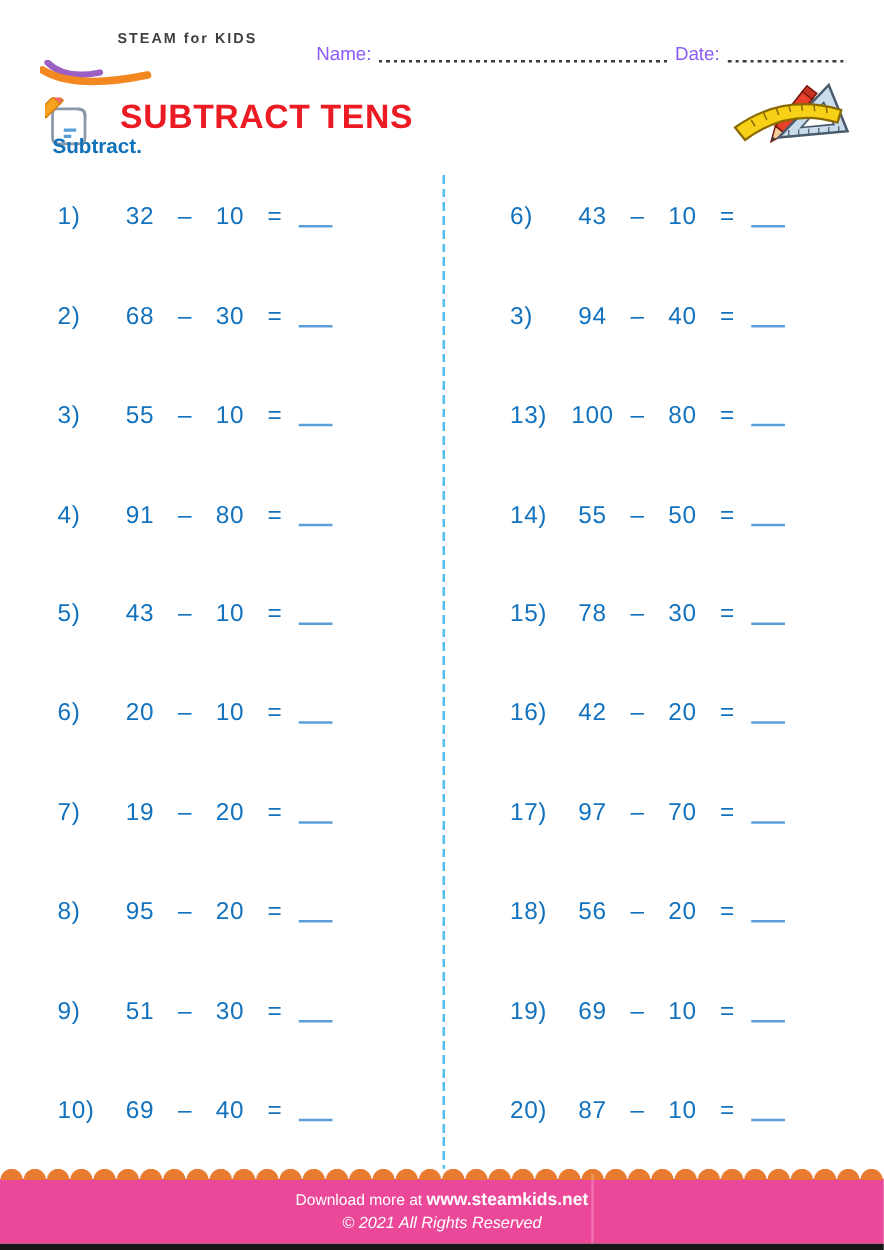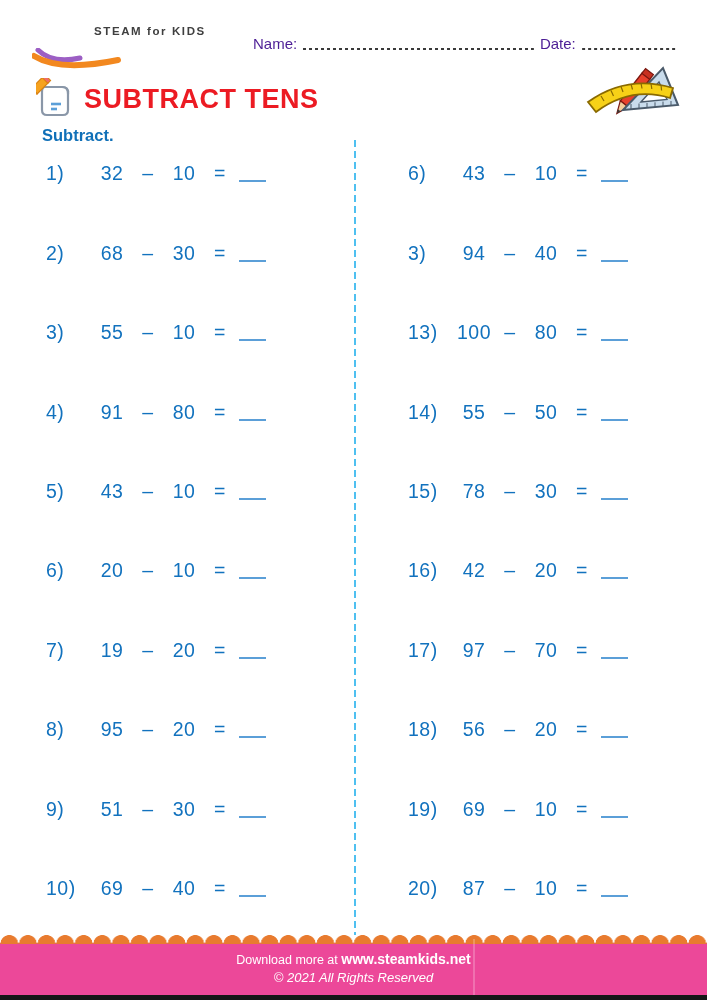--- a/index.html
+++ b/index.html
@@ -12,32 +12,32 @@
   
   .logo { position:absolute; left:36px; top:24px; }
   .logo-word { font-size:31px; font-weight:800; letter-spacing:1px; line-height:1; white-space:nowrap; }
   .logo-word span { display:inline-block; }
   .l0{color:#E8412C;} .l1{color:#2FB9E8;} .l2{color:#F26CA8;} .l3{color:#3A7FD5;} .l4{color:#F2881F;}
   .l5{color:#F25BA8; margin-left:10px;} .l6{color:#F5C21C;} .l7{color:#43A838;} .l8{color:#F2881F;}
   .logo-swoosh { position:absolute; left:-4px; top:24px; }
   .logo-tagline { margin-left:58px; margin-top:1px; font-size:11.5px; font-weight:700; color:#3F3F3F; letter-spacing:1.6px; }
 
   
-  .namedate { position:absolute; left:253px; top:36px; width:424px; display:flex; align-items:flex-end; color:#4c1d95; font-size:15px; }
+  .namedate { position:absolute; left:253px; top:36px; width:424px; display:flex; align-items:flex-end; color:#8b5cf6; font-size:15px; }
   .nd-label { line-height:1; padding-bottom:1px; }
   .dashline { height:2px; margin:0 6px 2px 6px;
     background:repeating-linear-gradient(90deg,#3a3a3a 0 3px, transparent 3px 6px);
     background-position:bottom; }
   .name-line { width:252px; }
   .date-line { width:104px; margin-right:0; }
 
   
-  .title-row { position:absolute; left:36px; top:78px; display:flex; align-items:center; gap:8px; }
+  .title-row { position:absolute; left:36px; top:78px; display:flex; align-items:flex-start; gap:20px; }
   .page-title { font-size:27px; font-weight:800; color:#EC1B23; letter-spacing:0.5px; }
-  .instruction { position:absolute; left:42px; top:126px; font-size:16.5px; font-weight:700; color:#1070B8; }
+  .instruction { position:absolute; left:42px; top:108px; font-size:16.5px; font-weight:700; color:#1070B8; }
   .geom-icon { position:absolute; left:585px; top:56px; }
 
   
   .divider { position:absolute; left:354px; top:140px; height:795px; width:2px;
     background:repeating-linear-gradient(to bottom,#4FC0F0 0 7px, transparent 7px 11px); }
 
   
   .problems { position:absolute; top:134px; display:flex; flex-direction:column; }
   .col-left  { left:46px; }
   .col-right { left:408px; }

